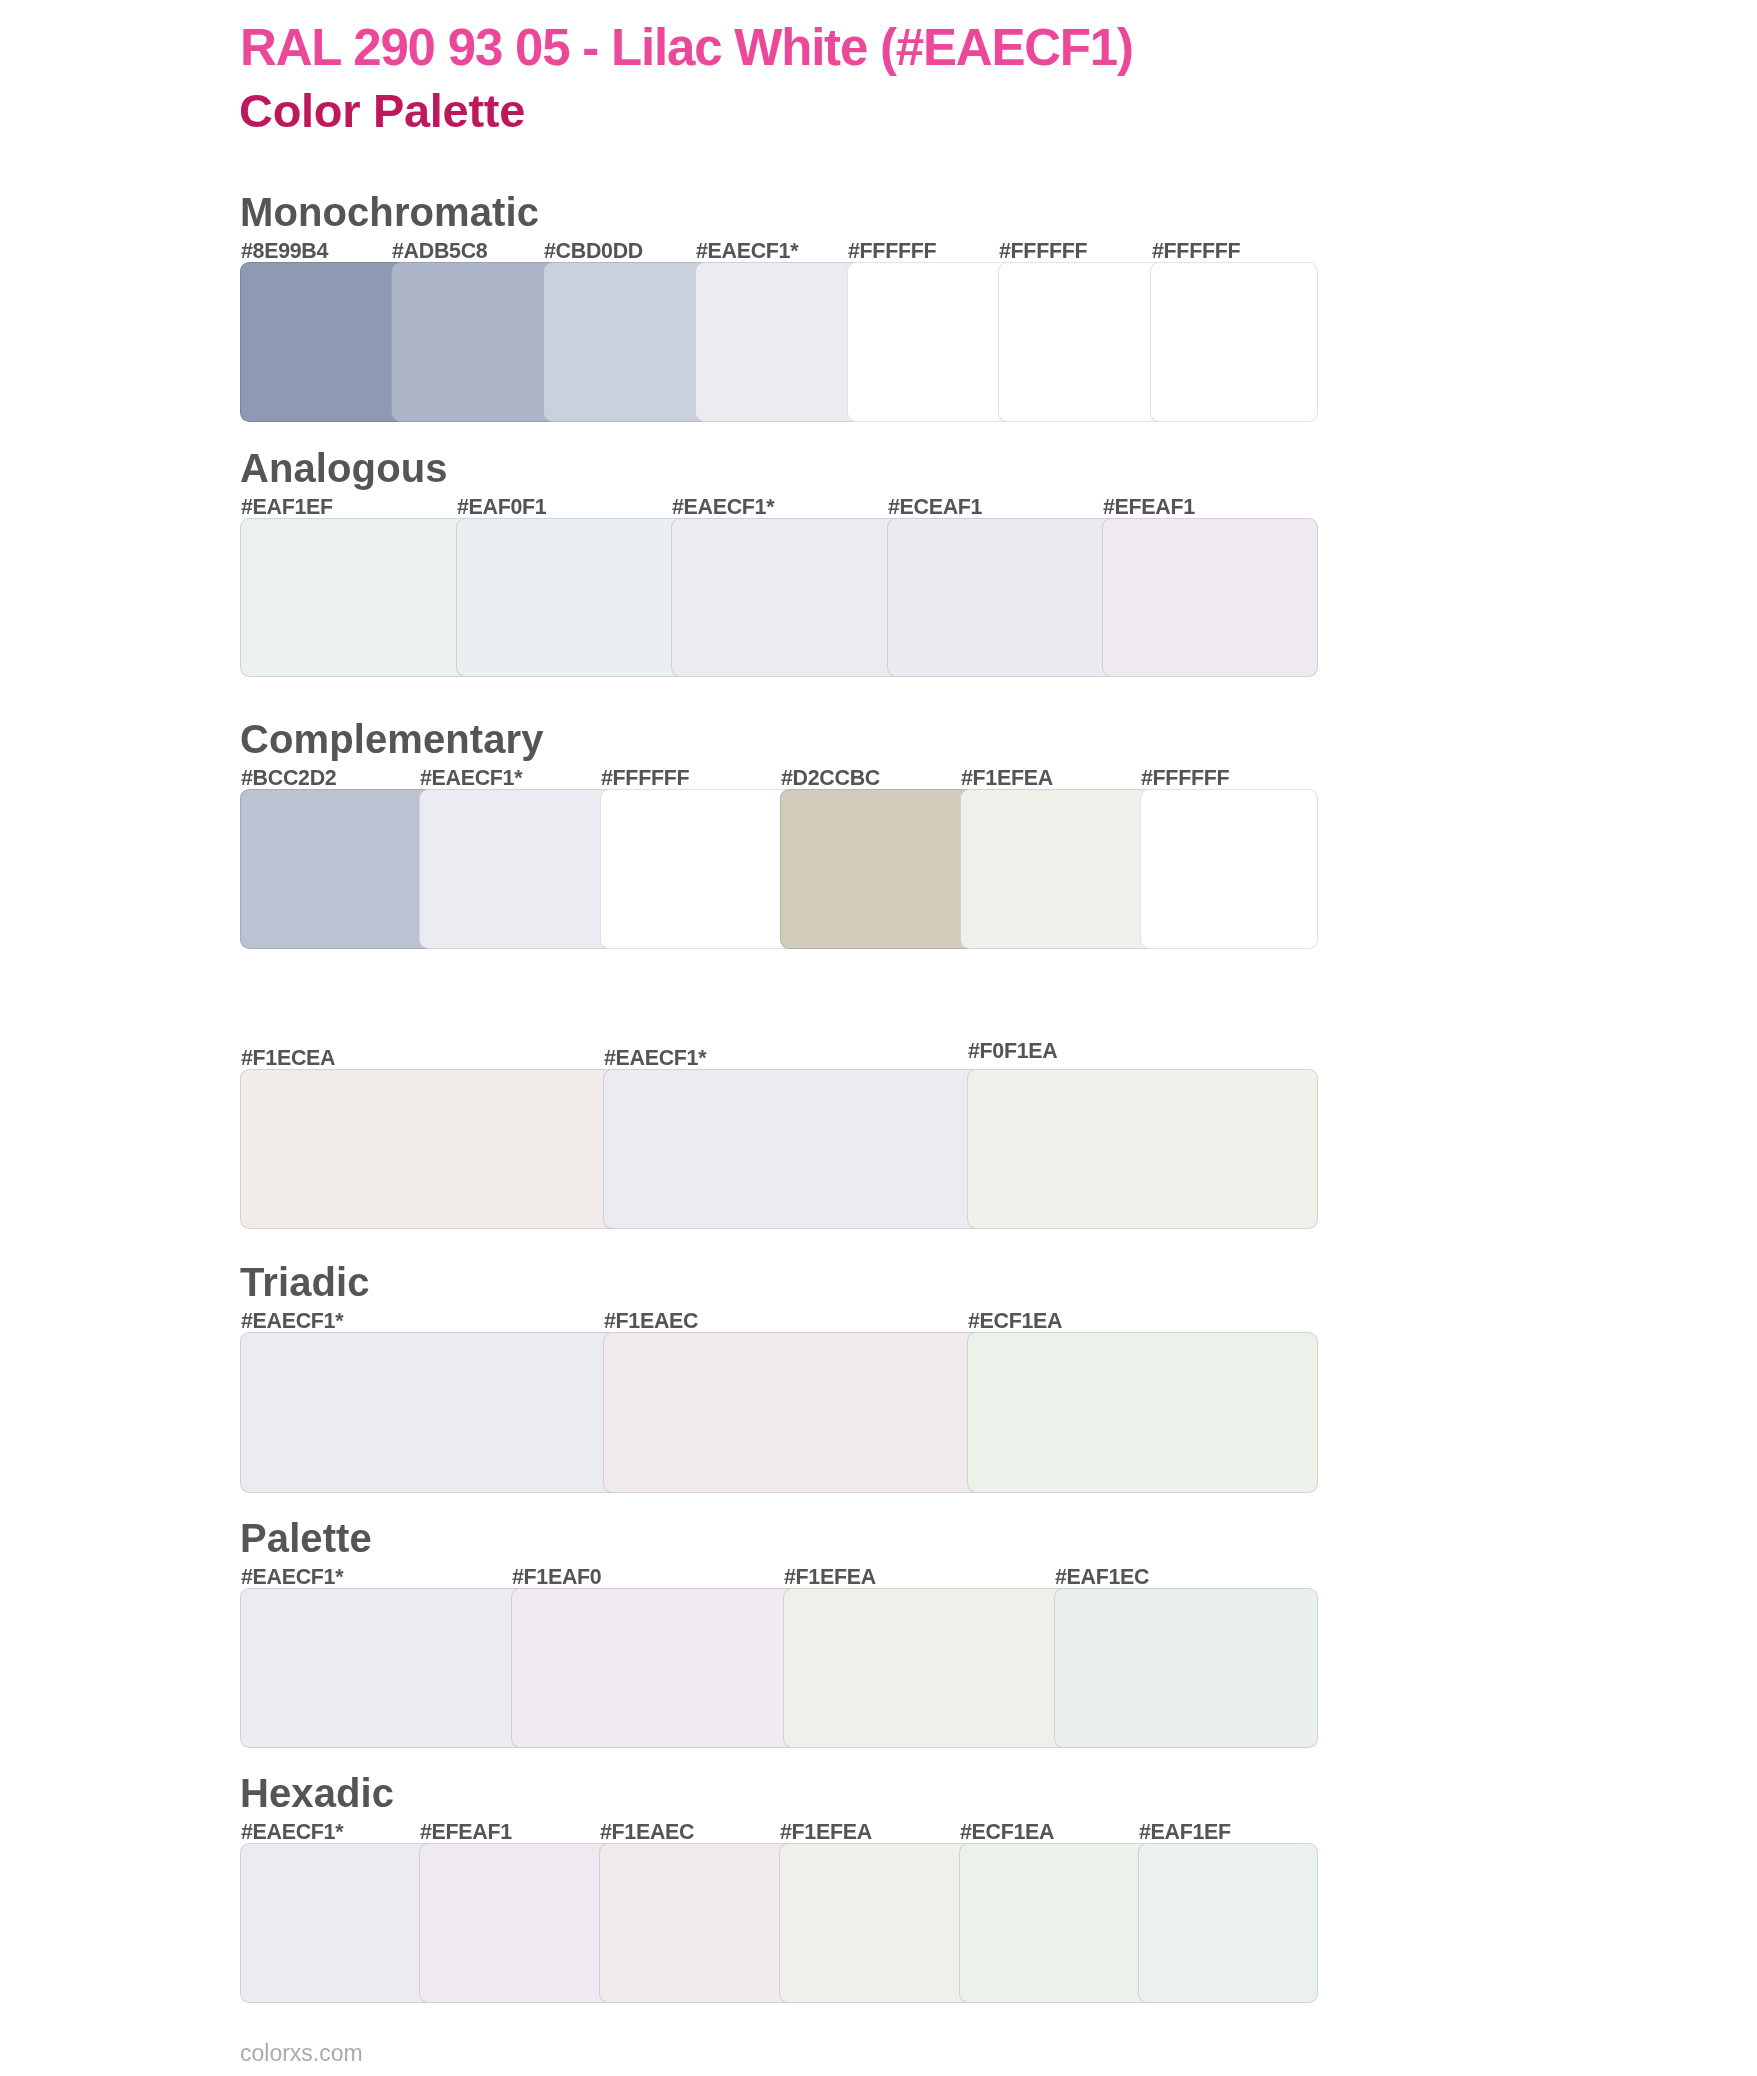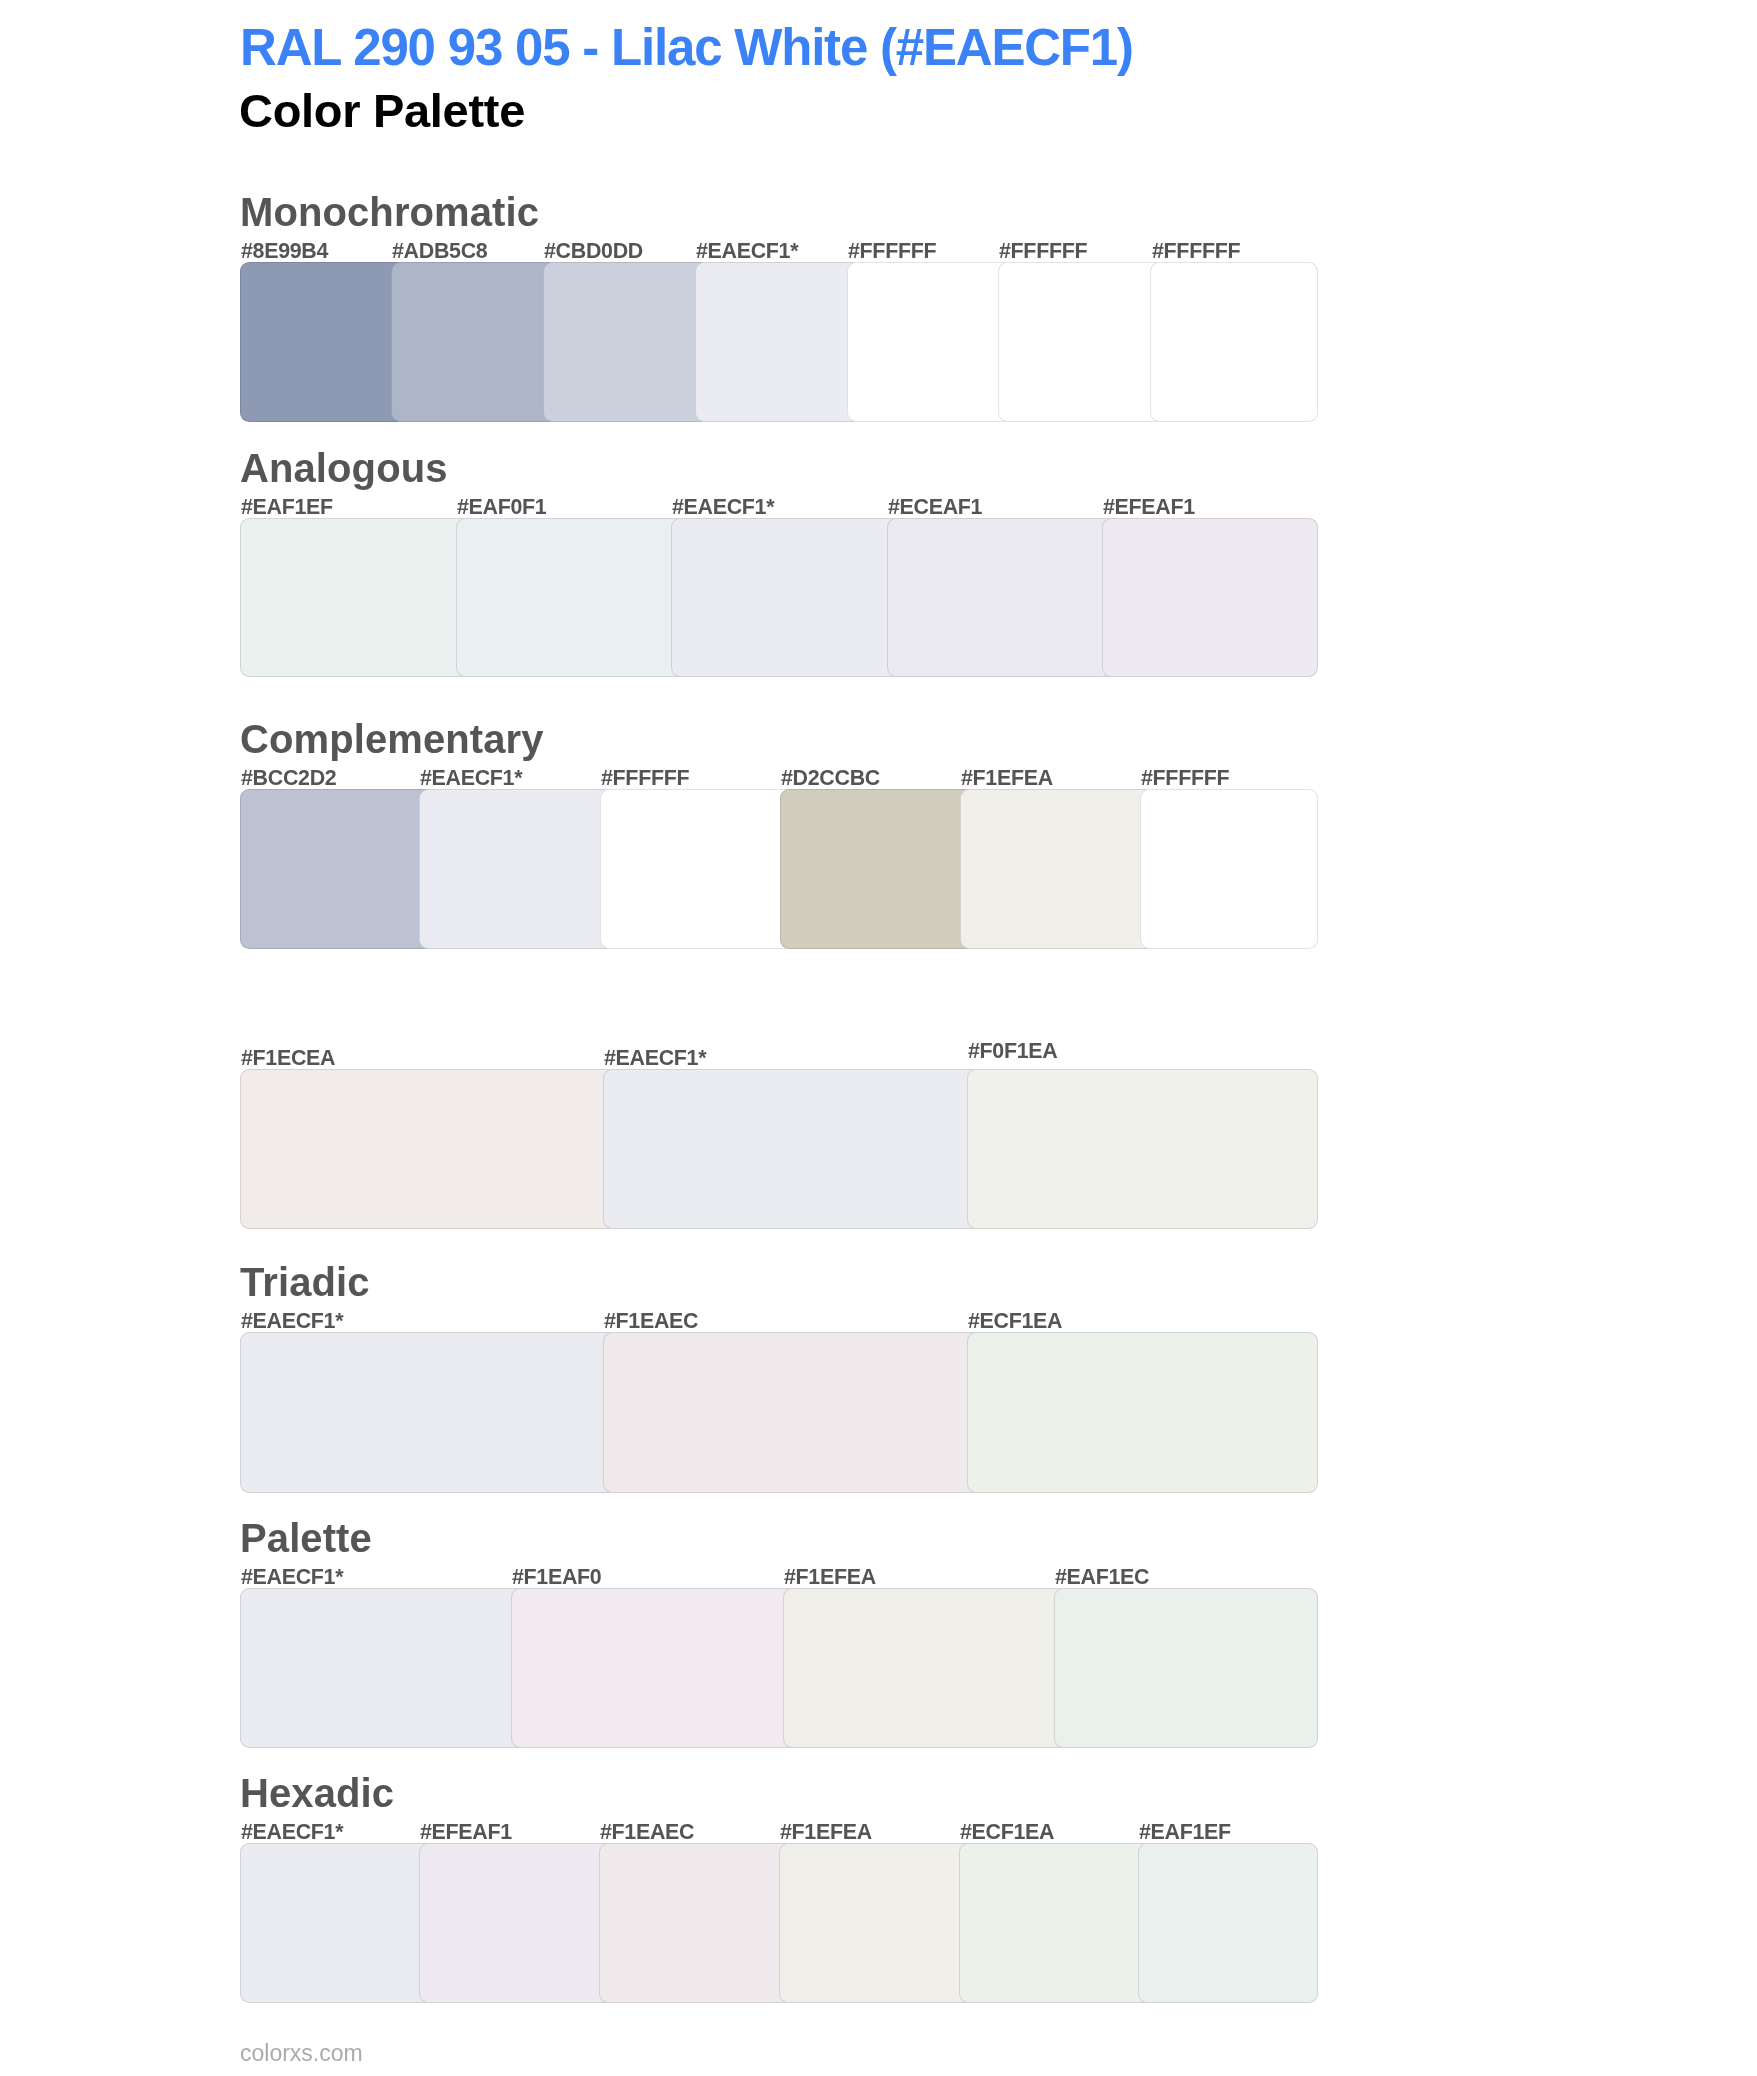--- a/index.html
+++ b/index.html
@@ -5,26 +5,26 @@
 <style>
   html, body { margin:0; padding:0; }
   body {
     width:1757px; height:2077px;
     background:#ffffff;
     font-family:"Liberation Sans", sans-serif;
   }
   .page { position:relative; width:1757px; height:2077px; overflow:hidden; will-change:opacity; }
   .title {
     position:absolute; left:240px; top:22.4px;
-    font-size:51px; font-weight:bold; color:#3b82f6;
+    font-size:51px; font-weight:bold; color:#ec4899;
     letter-spacing:-1.2px; white-space:nowrap; line-height:1;
   }
   .subtitle {
     position:absolute; left:239px; top:87px;
-    font-size:47px; font-weight:bold; color:#000000;
+    font-size:47px; font-weight:bold; color:#be185d;
     letter-spacing:-0.3px; white-space:nowrap; line-height:1;
   }
   .section { position:absolute; left:240px; width:1078px; will-change:opacity; }
   .sec-title {
     position:absolute; left:0px; top:0;
     font-size:40px; font-weight:bold; color:#555555;
     letter-spacing:0.1px; white-space:nowrap; line-height:1;
   }
   .swatch {
     position:absolute; border-radius:9.2px; box-sizing:border-box;

